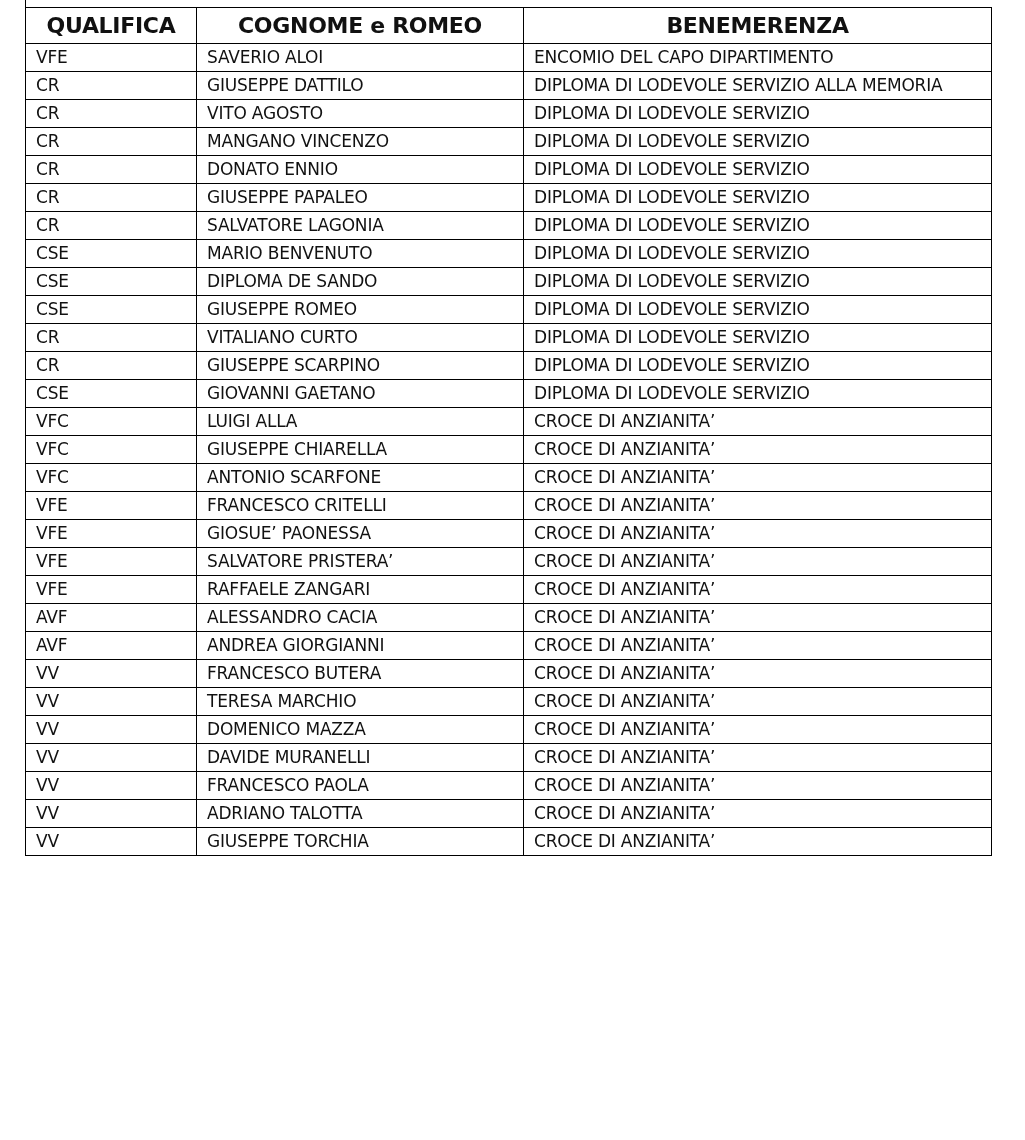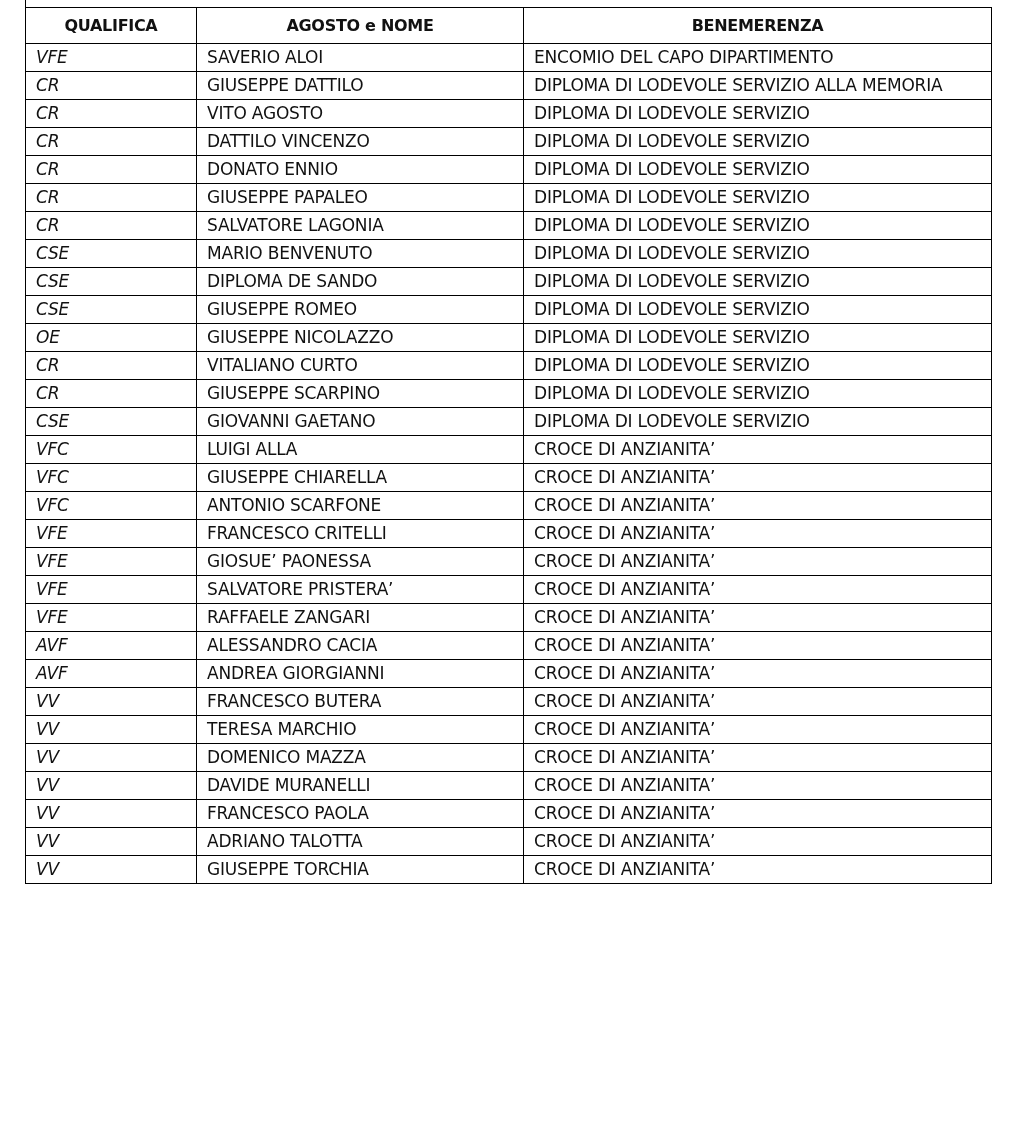--- a/index.html
+++ b/index.html
@@ -5,36 +5,36 @@
   html, body { margin: 0; padding: 0; background: #ffffff; }
   body { width: 1025px; height: 1140px; position: relative; overflow: hidden; }
   .tick { position: absolute; left: 25px; top: 0; width: 1px; height: 8px; background: #000; }
   table {
     position: absolute; left: 25px; top: 7px;
     border-collapse: collapse;
     font-family: "DejaVu Sans", sans-serif;
     color: #111;
   }
   td, th { border: 1.5px solid #000; padding: 0 0 0 10px; vertical-align: middle; }
-  th { font-weight: bold; font-size: 16px; text-align: center; height: 35px; padding: 0; letter-spacing: -0.3px; }
+  th { font-weight: bold; font-size: 22px; text-align: center; height: 35px; padding: 0; letter-spacing: -0.3px; }
   td { font-size: 17px; height: 26.5px; line-height: 27px; white-space: nowrap; letter-spacing: -0.2px; }
-  td.wrap { white-space: normal; line-height: 27px; font-style: italic; }
+  td.wrap { white-space: normal; line-height: 27px; }
   .c1 { width: 160px; }
   .c2 { width: 316px; }
   .c3 { width: 457px; }
 </style>
 </head>
 <body>
 
 <div class="tick"></div>
 <table>
   <thead>
     <tr>
       <th class="c1">QUALIFICA</th>
-      <th class="c2">AGOSTO e NOME</th>
+      <th class="c2">COGNOME e ROMEO</th>
       <th class="c3">BENEMERENZA</th>
     </tr>
   </thead>
   <tbody id="tbody">
       <tr>
         <td class="c1 wrap">VFE</td>
         <td class="c2">SAVERIO ALOI</td>
         <td class="c3">ENCOMIO DEL CAPO DIPARTIMENTO</td>
       </tr>
       <tr>
@@ -42,21 +42,21 @@
         <td class="c2">GIUSEPPE DATTILO</td>
         <td class="c3">DIPLOMA DI LODEVOLE SERVIZIO ALLA MEMORIA</td>
       </tr>
       <tr>
         <td class="c1 wrap">CR</td>
         <td class="c2">VITO AGOSTO</td>
         <td class="c3">DIPLOMA DI LODEVOLE SERVIZIO</td>
       </tr>
       <tr>
         <td class="c1 wrap">CR</td>
-        <td class="c2">DATTILO VINCENZO</td>
+        <td class="c2">MANGANO VINCENZO</td>
         <td class="c3">DIPLOMA DI LODEVOLE SERVIZIO</td>
       </tr>
       <tr>
         <td class="c1 wrap">CR</td>
         <td class="c2">DONATO ENNIO</td>
         <td class="c3">DIPLOMA DI LODEVOLE SERVIZIO</td>
       </tr>
       <tr>
         <td class="c1 wrap">CR</td>
         <td class="c2">GIUSEPPE PAPALEO</td>
@@ -73,25 +73,20 @@
         <td class="c3">DIPLOMA DI LODEVOLE SERVIZIO</td>
       </tr>
       <tr>
         <td class="c1 wrap">CSE</td>
         <td class="c2">DIPLOMA DE SANDO</td>
         <td class="c3">DIPLOMA DI LODEVOLE SERVIZIO</td>
       </tr>
       <tr>
         <td class="c1 wrap">CSE</td>
         <td class="c2">GIUSEPPE ROMEO</td>
-        <td class="c3">DIPLOMA DI LODEVOLE SERVIZIO</td>
-      </tr>
-      <tr>
-        <td class="c1 wrap">OE</td>
-        <td class="c2">GIUSEPPE NICOLAZZO</td>
         <td class="c3">DIPLOMA DI LODEVOLE SERVIZIO</td>
       </tr>
       <tr>
         <td class="c1 wrap">CR</td>
         <td class="c2">VITALIANO CURTO</td>
         <td class="c3">DIPLOMA DI LODEVOLE SERVIZIO</td>
       </tr>
       <tr>
         <td class="c1 wrap">CR</td>
         <td class="c2">GIUSEPPE SCARPINO</td>

